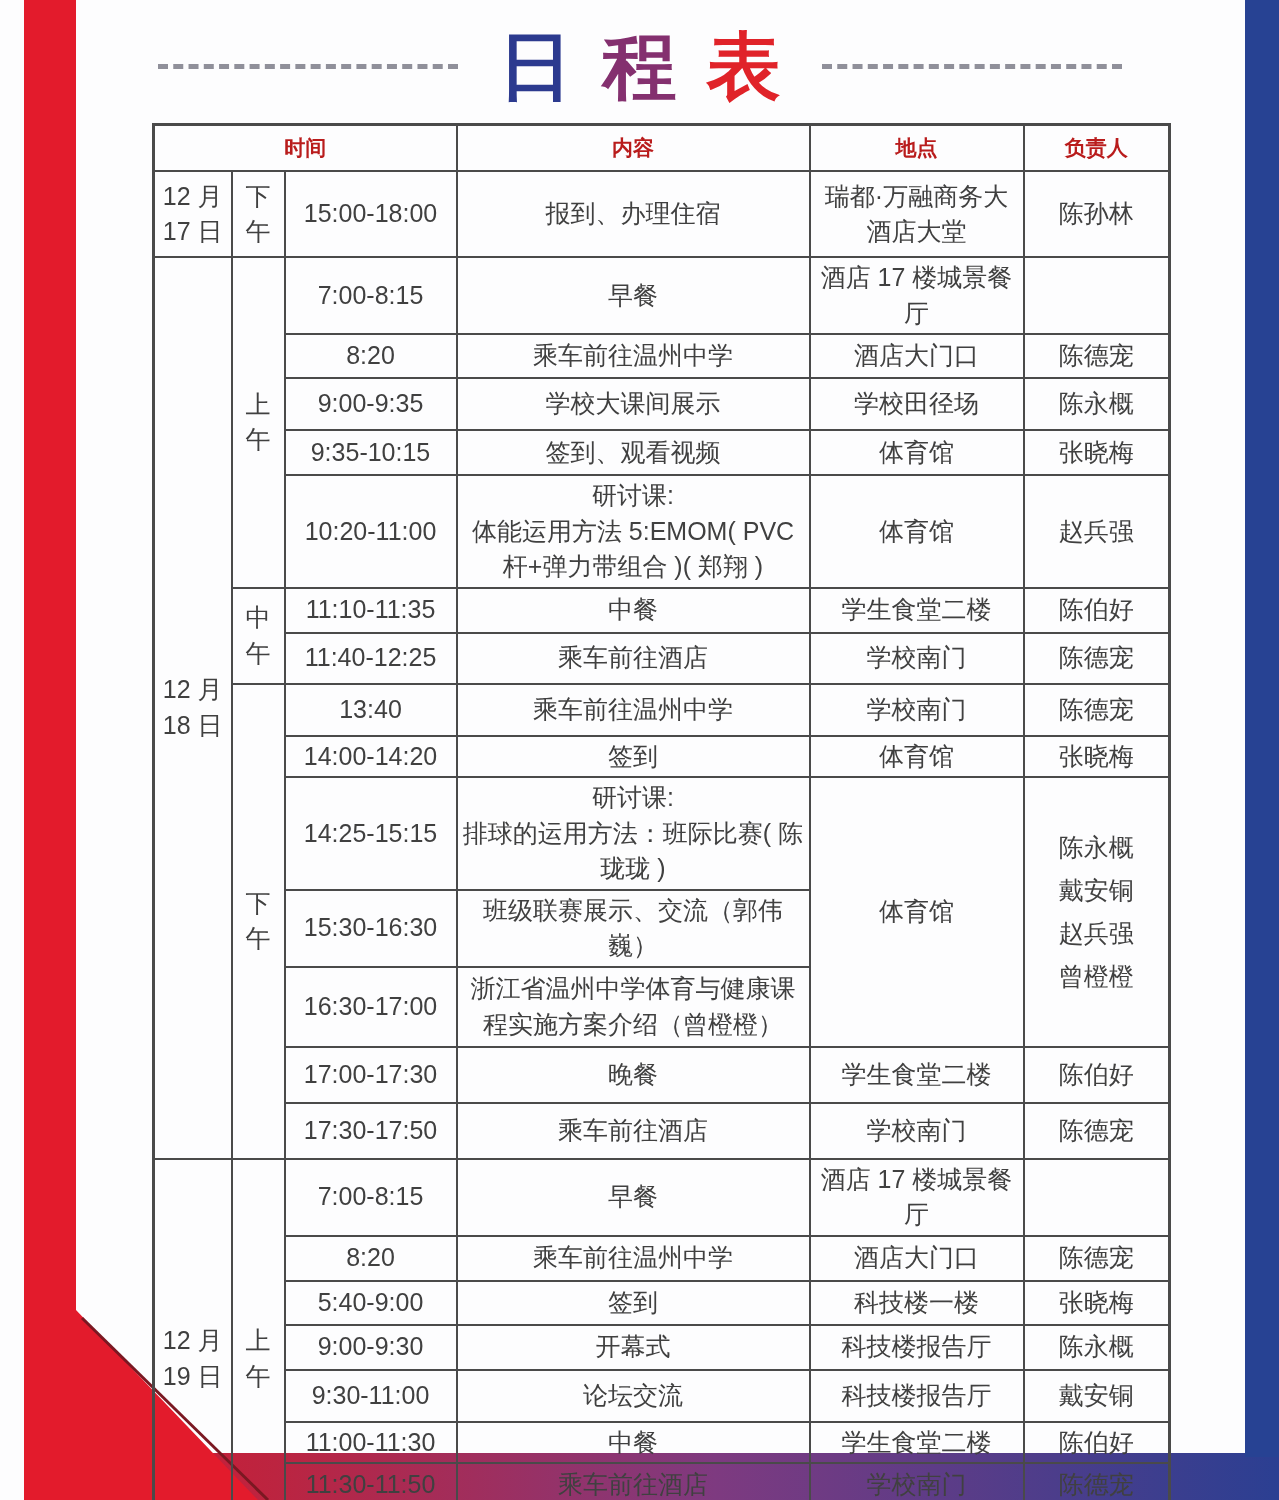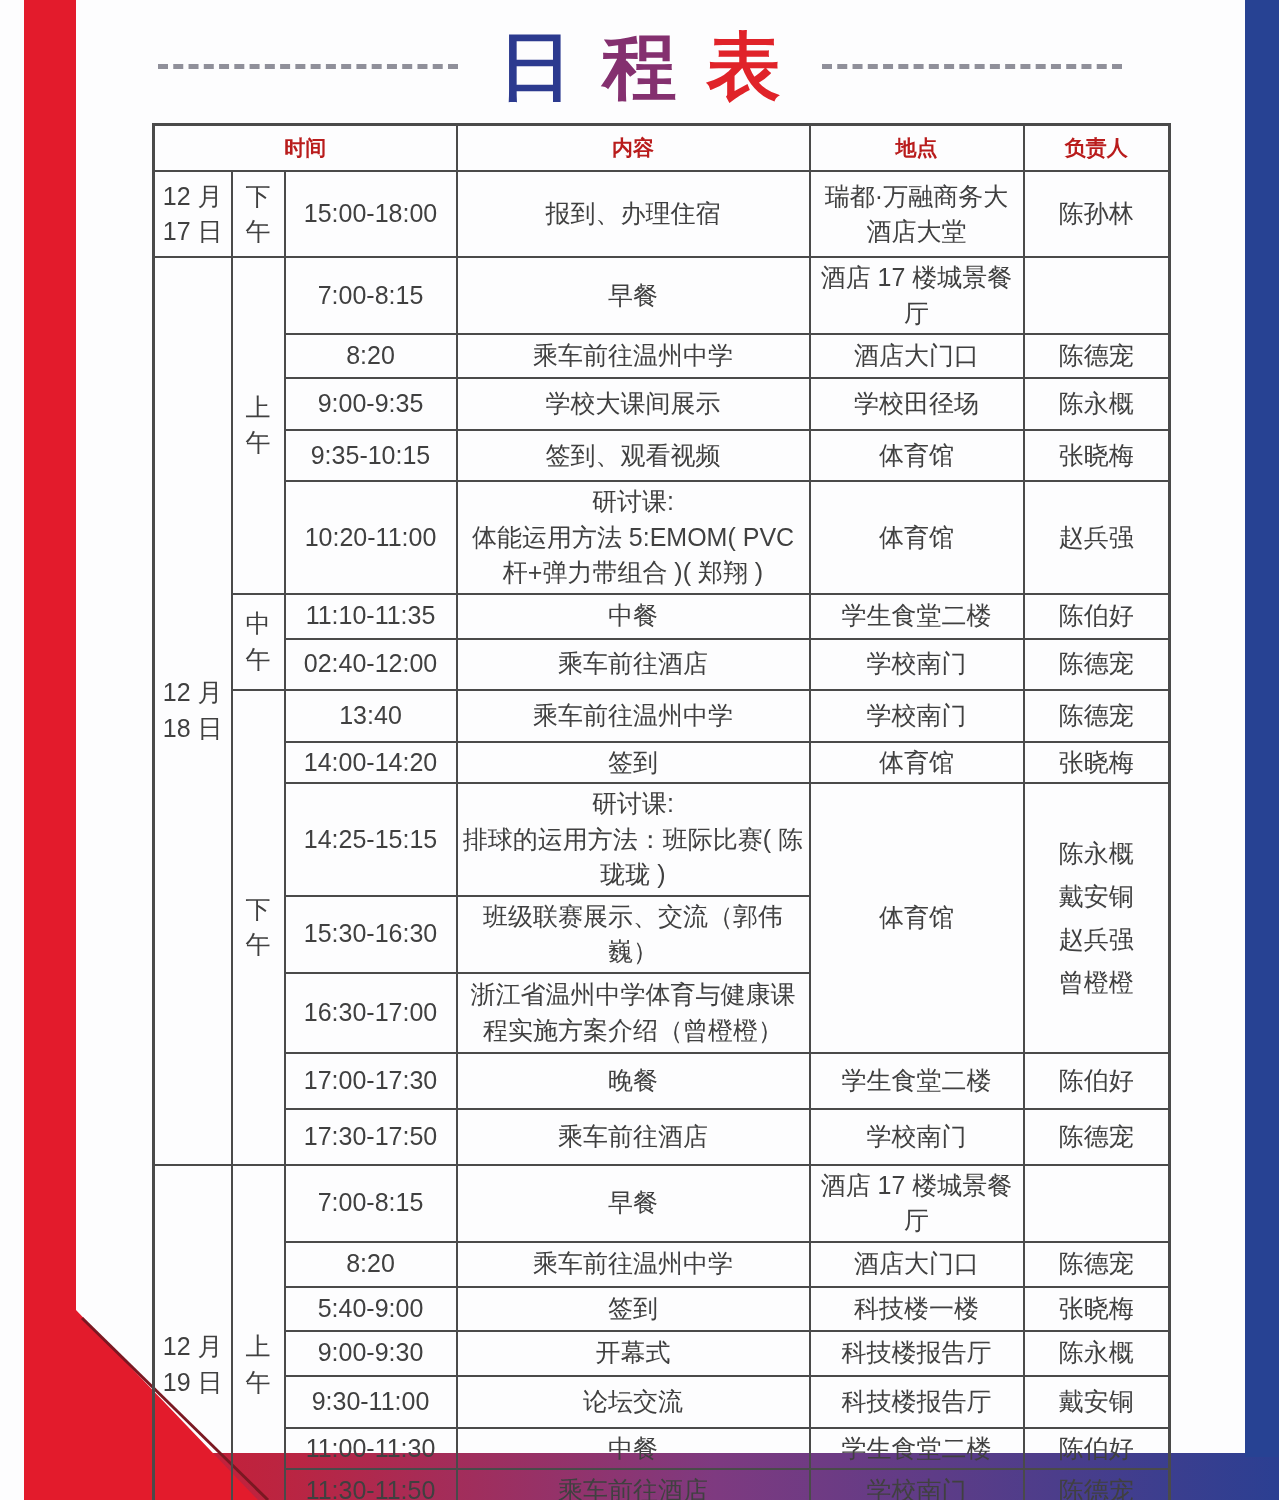--- a/index.html
+++ b/index.html
@@ -115,21 +115,21 @@
           <td>乘车前往温州中学</td>
           <td>酒店大门口</td>
           <td class="c-person">陈德宠</td>
         </tr>
         <tr style="height:52px">
           <td>9:00-9:35</td>
           <td>学校大课间展示</td>
           <td>学校田径场</td>
           <td class="c-person">陈永概</td>
         </tr>
-        <tr style="height:51px">
+        <tr style="height:45px">
           <td>9:35-10:15</td>
           <td>签到、观看视频</td>
           <td>体育馆</td>
           <td class="c-person">张晓梅</td>
         </tr>
         <tr style="height:106px">
           <td>10:20-11:00</td>
           <td>研讨课:
 体能运用方法 5:EMOM( PVC 杆+弹力带组合 )( 郑翔 )</td>
           <td>体育馆</td>
@@ -137,21 +137,21 @@
         </tr>
         <tr style="height:45px">
           <td class="c-period" rowspan="2">中
 午</td>
           <td>11:10-11:35</td>
           <td>中餐</td>
           <td>学生食堂二楼</td>
           <td class="c-person">陈伯好</td>
         </tr>
         <tr style="height:51px">
-          <td>02:40-12:00</td>
+          <td>11:40-12:25</td>
           <td>乘车前往酒店</td>
           <td>学校南门</td>
           <td class="c-person">陈德宠</td>
         </tr>
         <tr style="height:52px">
           <td class="c-period" rowspan="7">下
 午</td>
           <td>13:40</td>
           <td>乘车前往温州中学</td>
           <td>学校南门</td>

